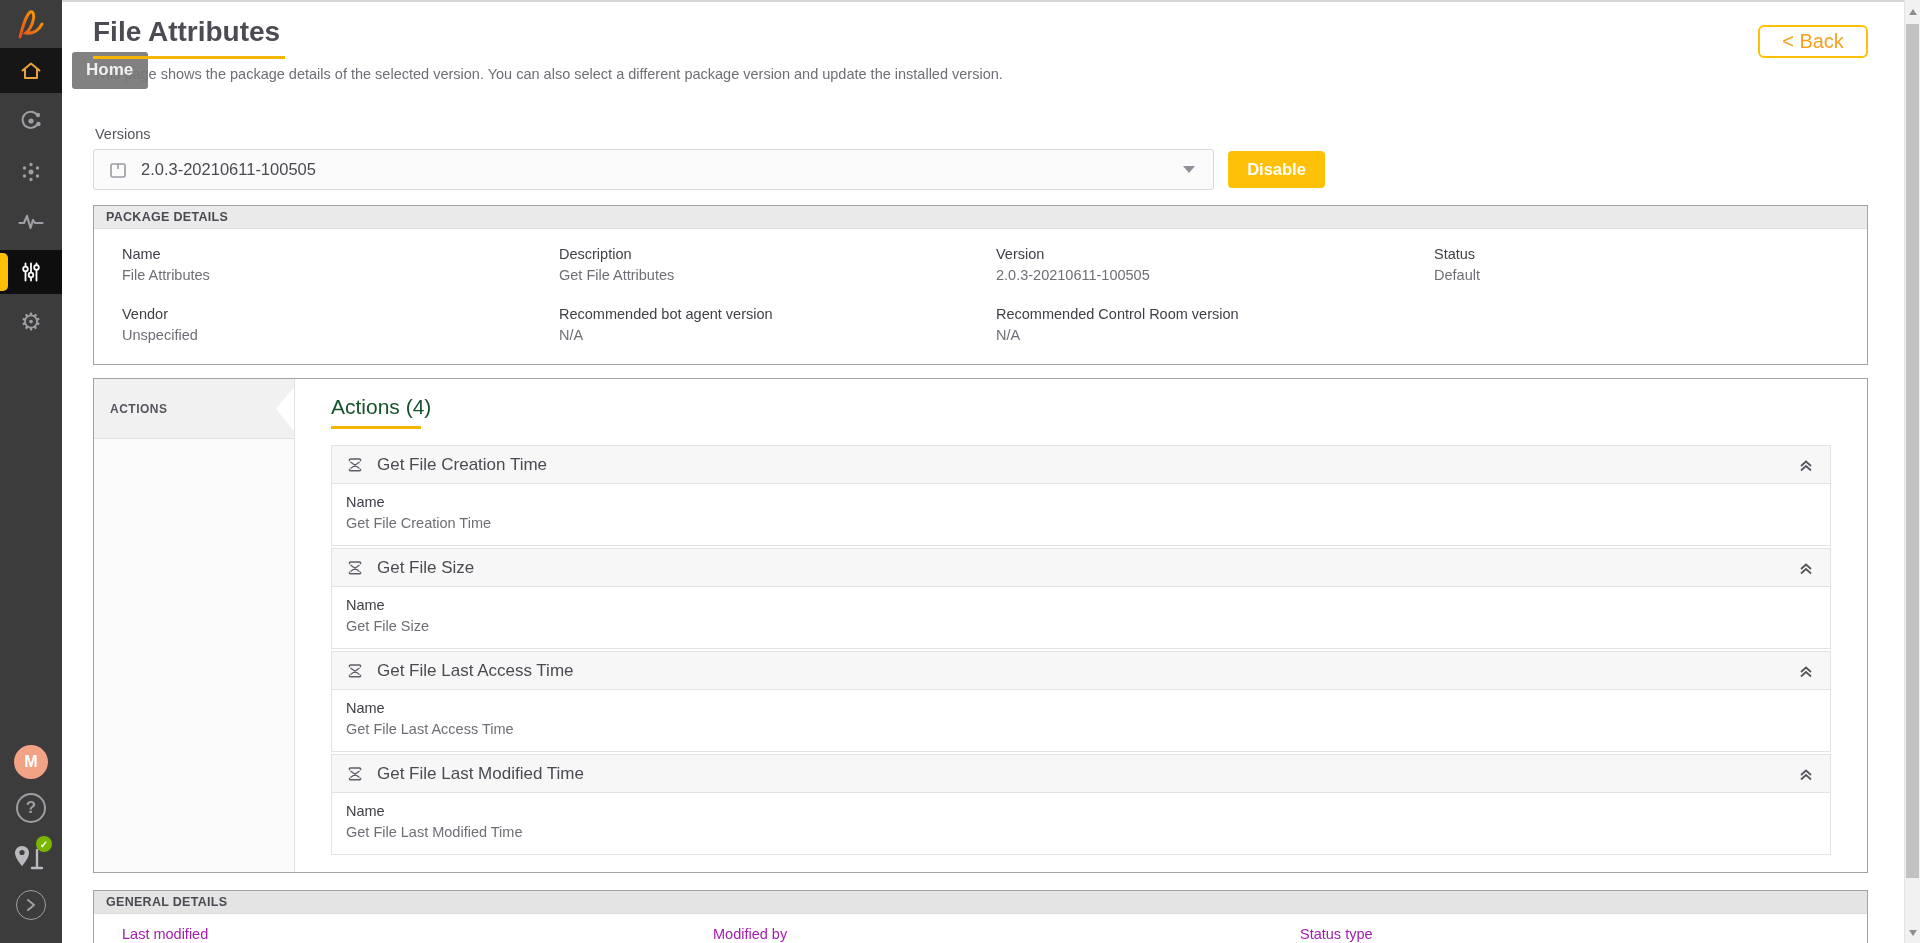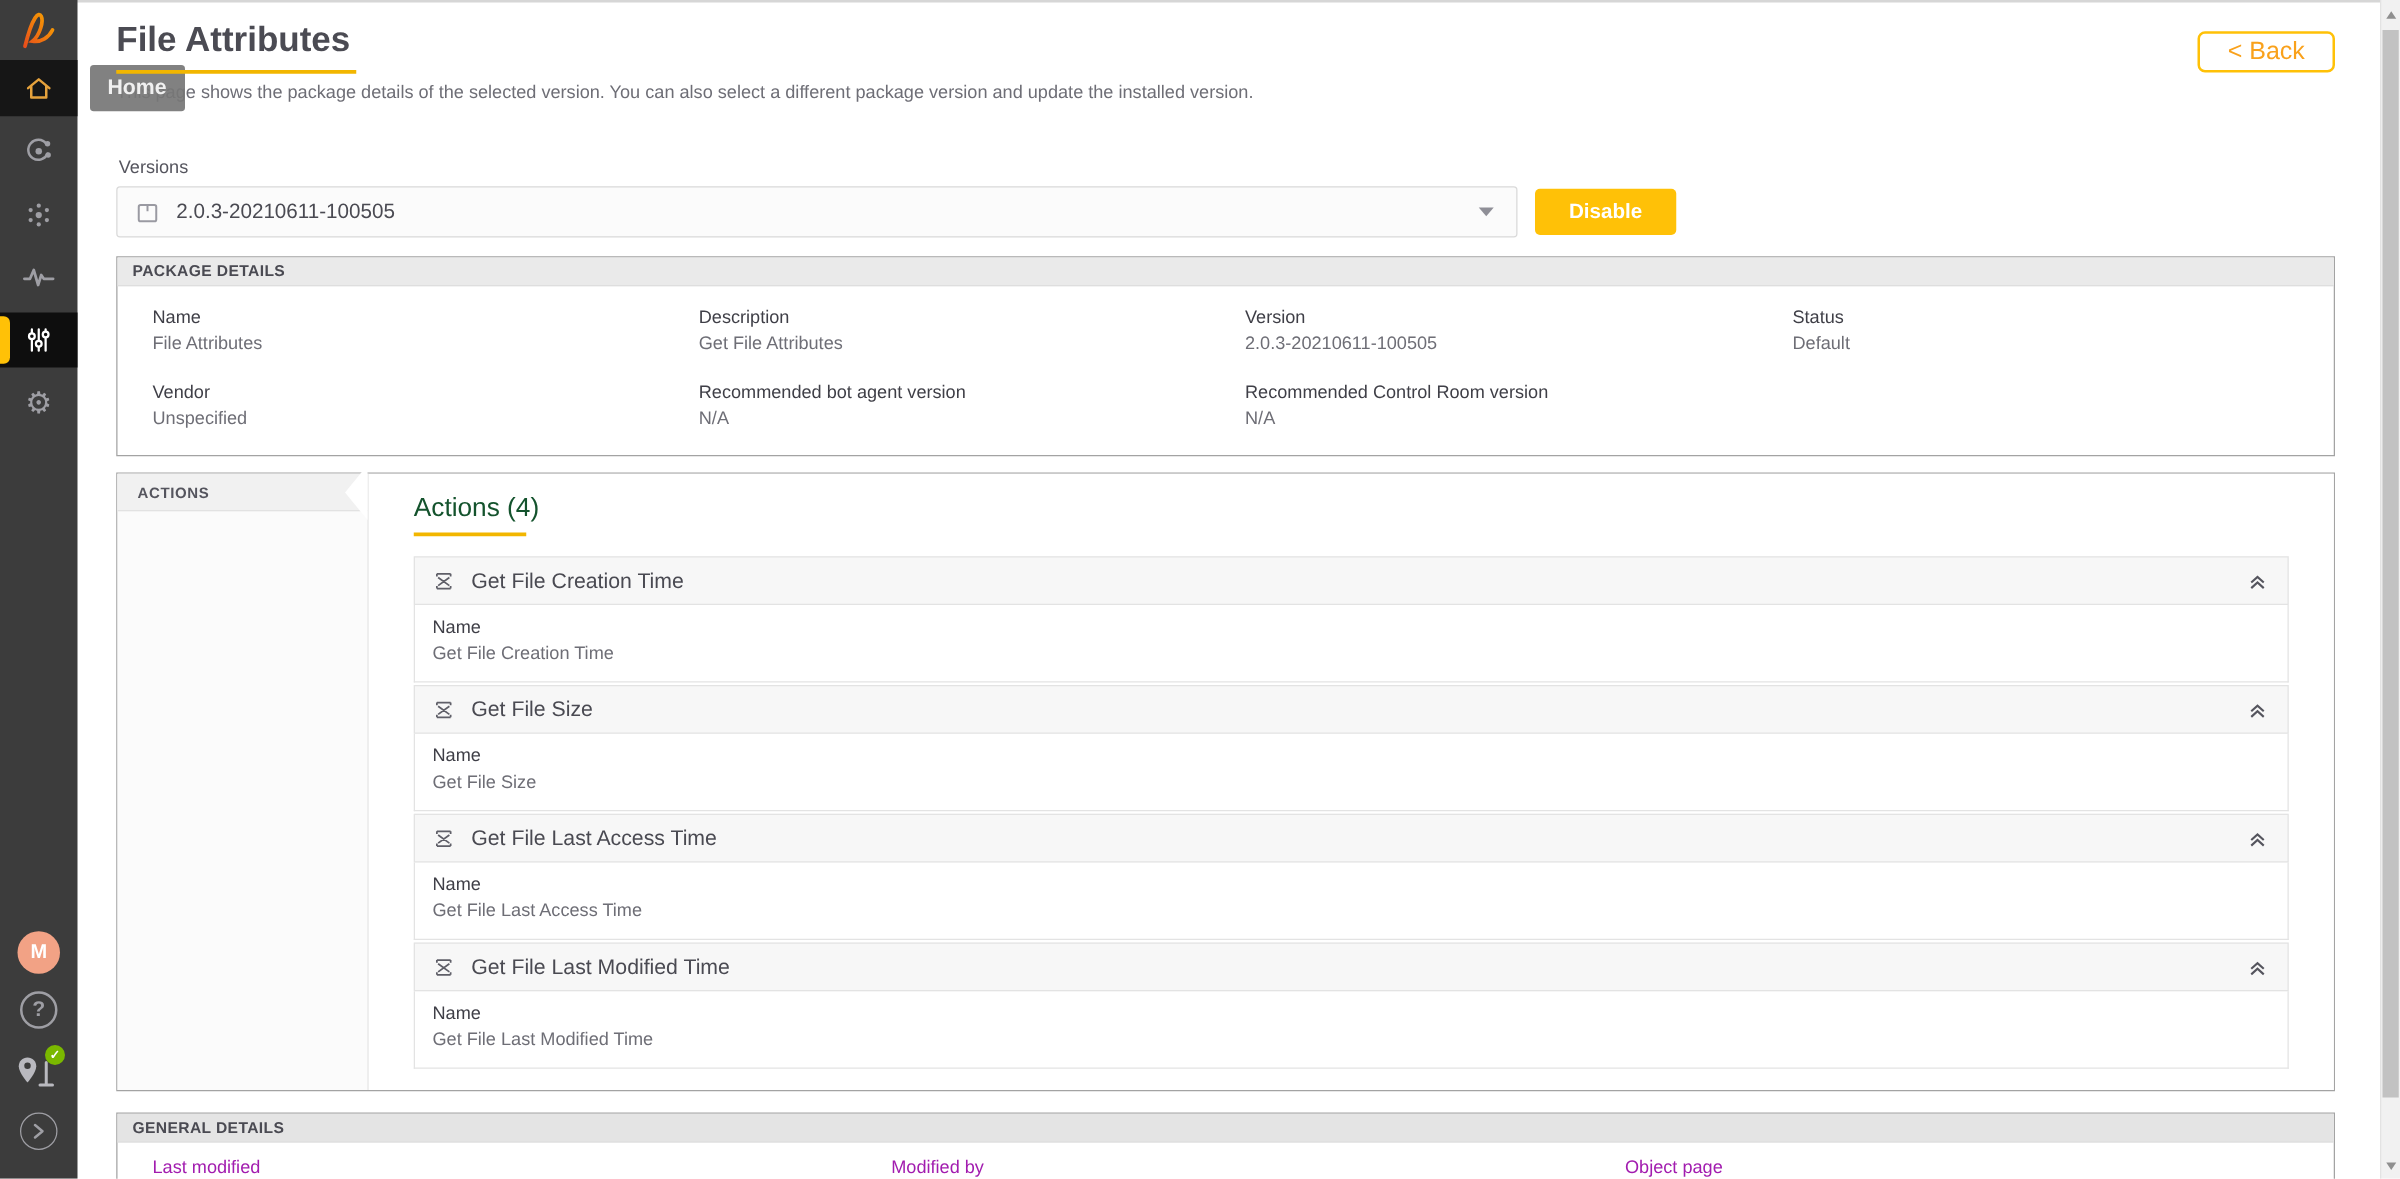--- a/index.html
+++ b/index.html
@@ -35,36 +35,36 @@
   .page-desc { position:absolute; left:93px; top:66px; font-size:14.5px; color:#6e6e76; z-index:1; }
   .back-btn { position:absolute; left:1758px; top:25px; width:110px; height:33px; background:#fff; border:2px solid #ffc107;
               border-radius:6px; color:#f9a11b; font-size:20px; display:flex; align-items:center; justify-content:center; cursor:pointer; }
 
   
   .versions-label { position:absolute; left:95px; top:126px; font-size:14.5px; color:#55555e; }
   .version-select { position:absolute; left:93px; top:149px; width:1121px; height:41px; background:#fbfbfb; border:1px solid #d9d9d9;
                     border-radius:3px; display:flex; align-items:center; padding:0 18px 0 14px; cursor:pointer; }
   .version-select .vtext { font-size:16.5px; color:#4a4a52; margin-left:13px; }
   .caret-down { margin-left:auto; width:0; height:0; border-left:6px solid transparent; border-right:6px solid transparent; border-top:7px solid #8f8f97; }
-  .disable-btn { position:absolute; left:1228px; top:151px; width:113px; height:37px; background:#ffc107; border:none; border-radius:4px;
+  .disable-btn { position:absolute; left:1228px; top:151px; width:97px; height:37px; background:#ffc107; border:none; border-radius:4px;
                  color:#fff; font-weight:700; font-size:16.5px; display:flex; align-items:center; justify-content:center; cursor:pointer; }
 
   
   .section { position:absolute; left:93px; width:1775px; background:#fff; border:1px solid #a3a3a3; }
   .section-header { background:#eaeaea; border-bottom:1px solid #dedede; padding:4px 12px 4px 12px; font-size:12.5px; font-weight:700;
                     color:#4a4a52; letter-spacing:0.3px; height:23px; display:flex; align-items:center; }
   .pkg-section { top:205px; height:160px; }
   .pd-grid { display:grid; grid-template-columns:437px 437px 438px 1fr; padding:17px 0 18px 28px; row-gap:22px; }
   .field-label { font-size:14.5px; color:#3f3f47; line-height:17px; }
   .field-value { font-size:14.5px; color:#6e6e76; line-height:17px; margin-top:4px; }
 
   
   .actions-section { top:378px; height:495px; }
   .tab-col { position:absolute; left:0; top:0; bottom:0; width:201px; background:#fbfbfb; border-right:1px solid #e2e2e2; }
-  .vtab { position:relative; height:30px; background:#f1f1f1; border-bottom:1px solid #e2e2e2; display:flex; align-items:center;
+  .vtab { position:relative; height:60px; background:#f1f1f1; border-bottom:1px solid #e2e2e2; display:flex; align-items:center;
           padding-left:16px; font-size:12px; font-weight:700; color:#55555e; letter-spacing:0.5px; cursor:pointer; }
   .vtab .notch { position:absolute; right:0; top:50%; transform:translateY(-50%); width:0; height:0;
                  border-top:22px solid transparent; border-bottom:22px solid transparent; border-right:18px solid #ffffff; }
   .actions-content { position:absolute; left:201px; right:0; top:0; bottom:0; background:#fff; }
   .actions-heading { position:absolute; left:36px; top:16px; font-size:21px; color:#14532d; }
   .actions-underline { position:absolute; left:36px; top:47px; width:90px; height:3px; background:#f2b600; }
   .cards { position:absolute; left:36px; right:36px; top:66px; }
   .card { margin-bottom:2px; }
   .card-header { height:39px; background:#f7f7f7; border:1px solid #e3e3e3; display:flex; align-items:center; padding:0 16px 0 14px; cursor:pointer; }
   .card-title { font-size:17px; color:#4a4a52; margin-left:13px; }
@@ -310,21 +310,21 @@
 
     </div>
   </div>
 </div>
 
 <div class="section general-section">
   <div class="section-header" style="background:#e4e4e4;">GENERAL DETAILS</div>
   <div class="gd-body">
     <span class="gd-label" style="left:28px;">Last modified</span>
     <span class="gd-label" style="left:619px;">Modified by</span>
-    <span class="gd-label" style="left:1206px;">Object page</span>
+    <span class="gd-label" style="left:1206px;">Status type</span>
   </div>
 </div>
 
 <div class="scrollbar">
   <span class="sb-up"></span>
   <span class="sb-thumb"></span>
   <span class="sb-down"></span>
 </div>
 
 </body></html>

